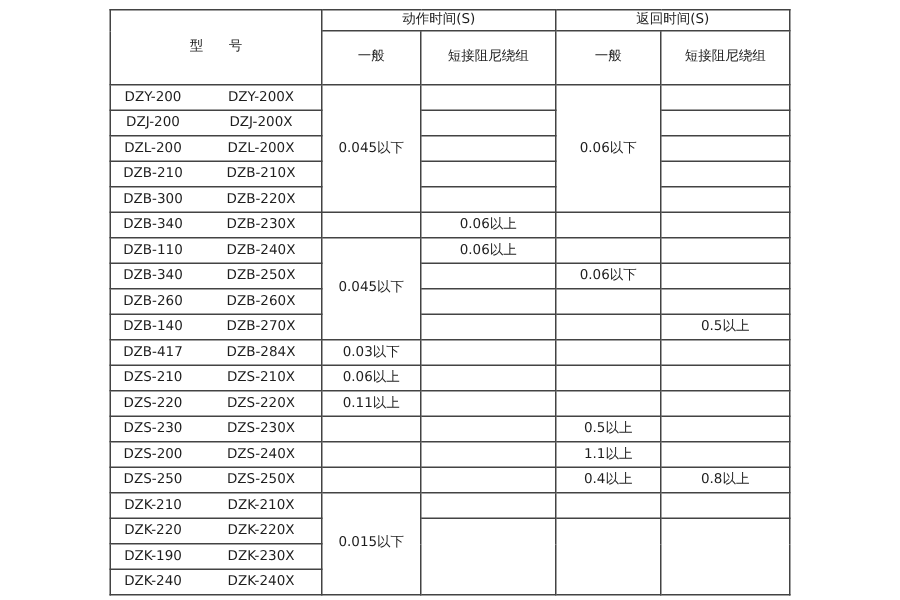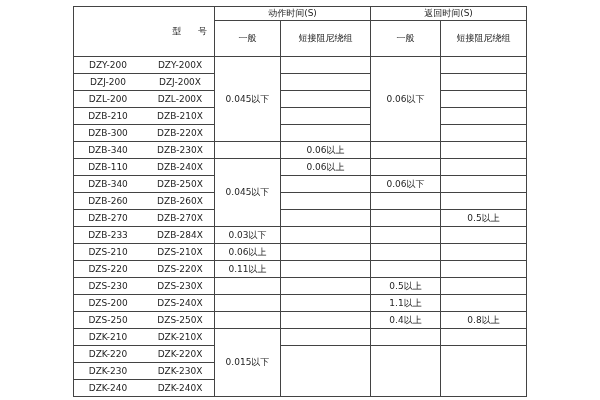--- a/index.html
+++ b/index.html
@@ -15,23 +15,23 @@
   td,th{
     border:1px solid #434343;
     font-weight:normal;
     text-align:center;vertical-align:middle;
     padding:0;font-size:9px;line-height:1;
     overflow:hidden;white-space:nowrap;
   }
   thead tr.h1{height:14px;}
   thead tr.h2{height:36px;}
   tbody tr{height:17px;}
-  .model-header{letter-spacing:7px;text-indent:7px;text-align:right;}
+  .model-header{letter-spacing:7px;text-indent:7px;}
   .model-cell{padding:0;}
-  .model-pair{display:flex;justify-content:center;gap:16px;}
+  .model-pair{display:flex;justify-content:flex-start;gap:16px;}
   .model-pair span{min-width:56px;text-align:center;display:inline-block;}
 </style>
 </head>
 <body>
 
 <div class="table-wrap">
   <table>
     <colgroup>
       <col style="width:141px">
       <col style="width:66px">
@@ -147,32 +147,32 @@
               <span>DZB-260X</span>
             </div>
           </td>
           <td></td>
           <td></td>
           <td></td>
         </tr>
         <tr>
           <td class="model-cell">
             <div class="model-pair">
-              <span>DZB-270</span>
+              <span>DZB-140</span>
               <span>DZB-270X</span>
             </div>
           </td>
           <td></td>
           <td></td>
           <td>0.5以上</td>
         </tr>
         <tr>
           <td class="model-cell">
             <div class="model-pair">
-              <span>DZB-233</span>
+              <span>DZB-417</span>
               <span>DZB-284X</span>
             </div>
           </td>
           <td>0.03以下</td>
           <td></td>
           <td></td>
           <td></td>
         </tr>
         <tr>
           <td class="model-cell">
@@ -253,21 +253,21 @@
               <span>DZK-220X</span>
             </div>
           </td>
           <td rowspan="3"></td>
           <td rowspan="3"></td>
           <td rowspan="3"></td>
         </tr>
         <tr>
           <td class="model-cell">
             <div class="model-pair">
-              <span>DZK-230</span>
+              <span>DZK-190</span>
               <span>DZK-230X</span>
             </div>
           </td>
         </tr>
         <tr>
           <td class="model-cell">
             <div class="model-pair">
               <span>DZK-240</span>
               <span>DZK-240X</span>
             </div>

